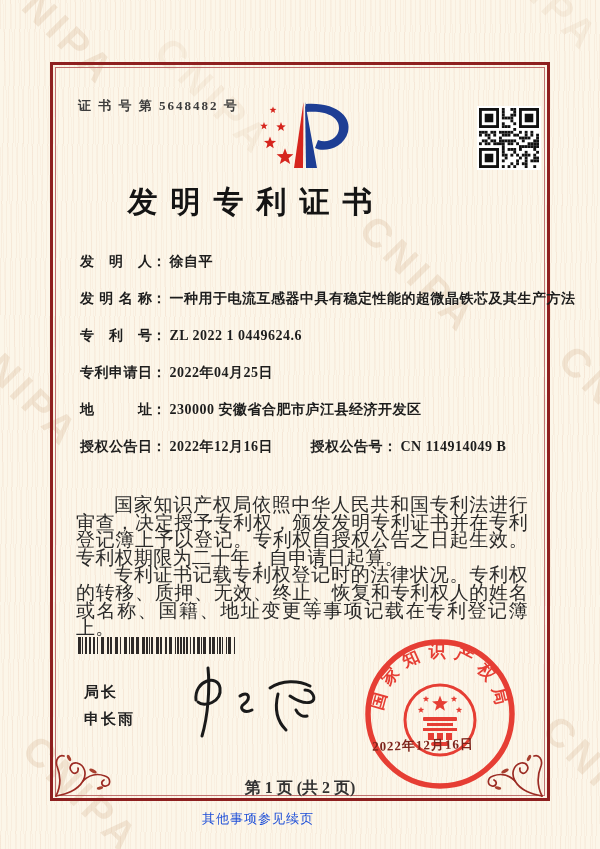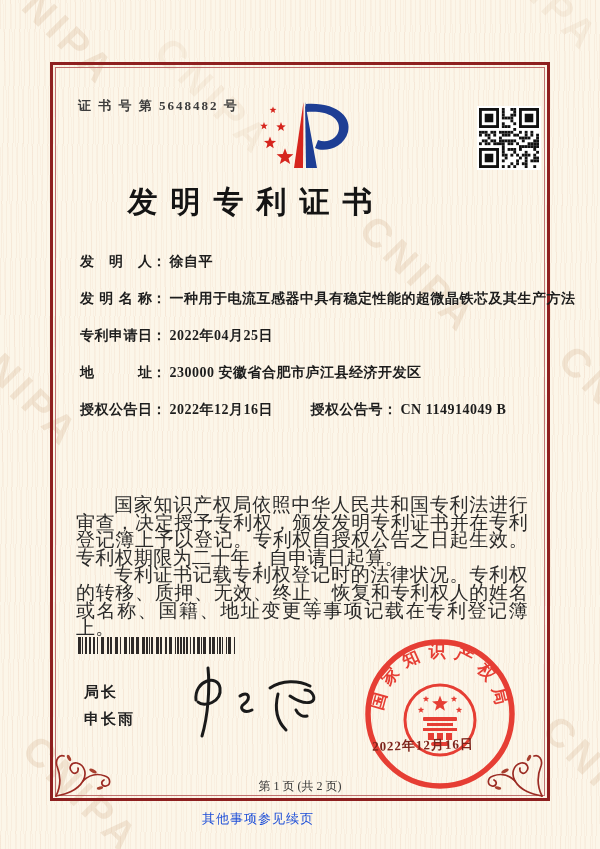--- a/index.html
+++ b/index.html
@@ -47,21 +47,21 @@
   .barcode{position:absolute;left:78px;top:637px;z-index:3;}
   .signer{position:absolute;left:84px;top:683px;z-index:3;font-size:15px;font-weight:700;color:#222;}
   .signer div{margin-bottom:8px;letter-spacing:2px;}
   .signature{position:absolute;left:178px;top:658px;z-index:4;}
   .seal{position:absolute;left:360px;top:634px;z-index:4;opacity:.95;}
   .seal-date{
     position:absolute;left:372px;top:736px;z-index:5;width:140px;
     font-size:13px;font-weight:700;color:#7d241b;letter-spacing:1px;
     transform:rotate(-1.5deg);white-space:nowrap;
   }
-  .page-no{position:absolute;left:0;top:778px;width:600px;text-align:center;z-index:3;font-size:12px;color:#333;}
+  .page-no{position:absolute;left:0;top:778px;width:600px;text-align:center;z-index:3;font-size:16px;color:#333;font-weight:bold;}
   .footer-note{position:absolute;left:10px;top:810px;width:496px;text-align:center;z-index:3;font-size:13px;color:#1d4ed8;letter-spacing:1px;}
   .orn{position:absolute;z-index:3;}
   .orn.left{left:54px;top:742px;}
   .orn.right{left:482px;top:742px;}
 </style>
 </head>
 <body>
 
 <span class="wm" style="left:-16px;top:4px;">CNIPA</span>
 <span class="wm" style="left:140px;top:74px;opacity:.55;">CNIPA</span>
@@ -264,20 +264,24 @@
 <div class="fields">
   <div class="frow">
     <span class="flabel">发明人</span><span class="fcolon">：</span>
     <span class="fvalue">徐自平</span>
   </div>
   <div class="frow">
     <span class="flabel">发明名称</span><span class="fcolon">：</span>
     <span class="fvalue">一种用于电流互感器中具有稳定性能的超微晶铁芯及其生产方法</span>
   </div>
   <div class="frow">
+    <span class="flabel">专利号</span><span class="fcolon">：</span>
+    <span class="fvalue">ZL 2022 1 0449624.6</span>
+  </div>
+  <div class="frow">
     <span class="flabel">专利申请日</span><span class="fcolon">：</span>
     <span class="fvalue">2022年04月25日</span>
   </div>
   <div class="frow">
     <span class="flabel">地址</span><span class="fcolon">：</span>
     <span class="fvalue">230000  安徽省合肥市庐江县经济开发区</span>
   </div>
   <div class="frow dual">
     <span class="pair1"><span class="flabel">授权公告日</span><span class="fcolon">：</span>
     <span class="fvalue">2022年12月16日</span></span>

